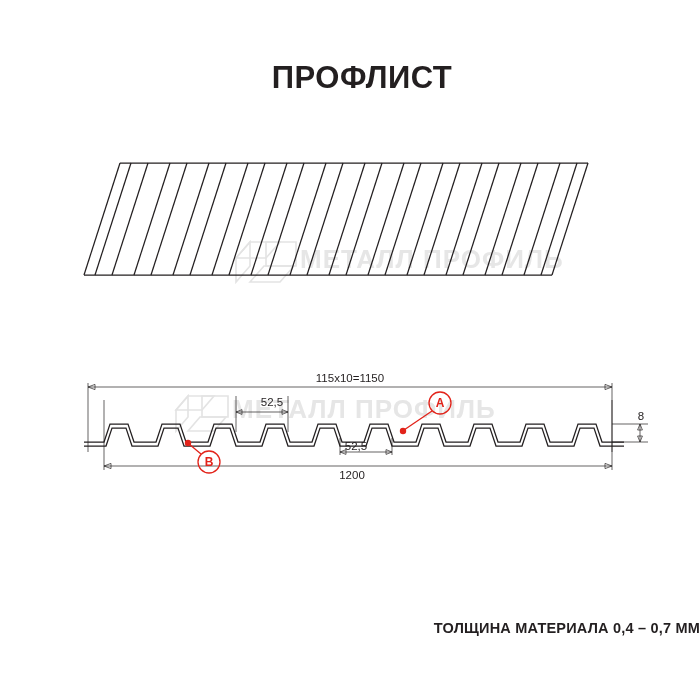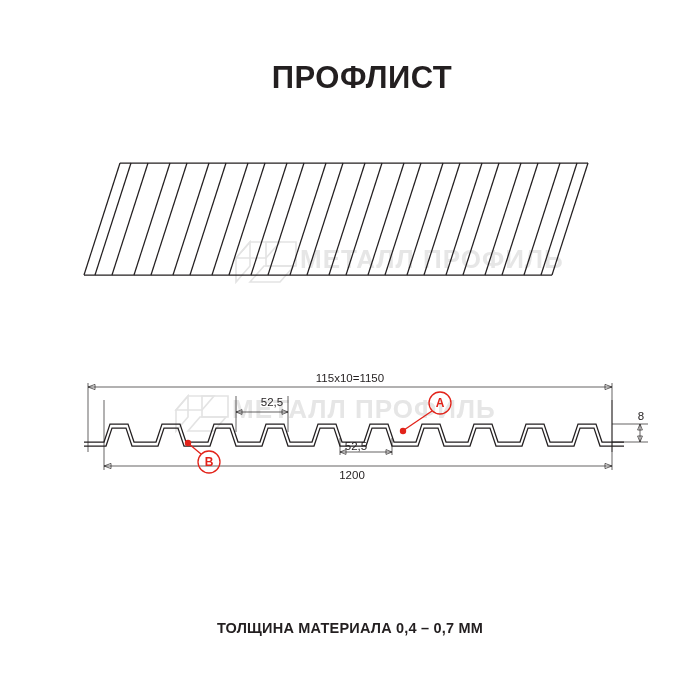--- a/index.html
+++ b/index.html
@@ -39,21 +39,21 @@
     width: 700px;
     text-align: center;
     font-size: 15px;
     font-weight: bold;
   }
   .footer {
     position: absolute;
     left: 0;
     top: 620px;
     width: 700px;
-    text-align: center;
+    text-align: right;
     font-size: 14.5px;
     font-weight: bold;
     letter-spacing: 0.2px;
   }
   svg.layer {
     position: absolute;
     left: 0;
     top: 0;
     width: 700px;
     height: 700px;

